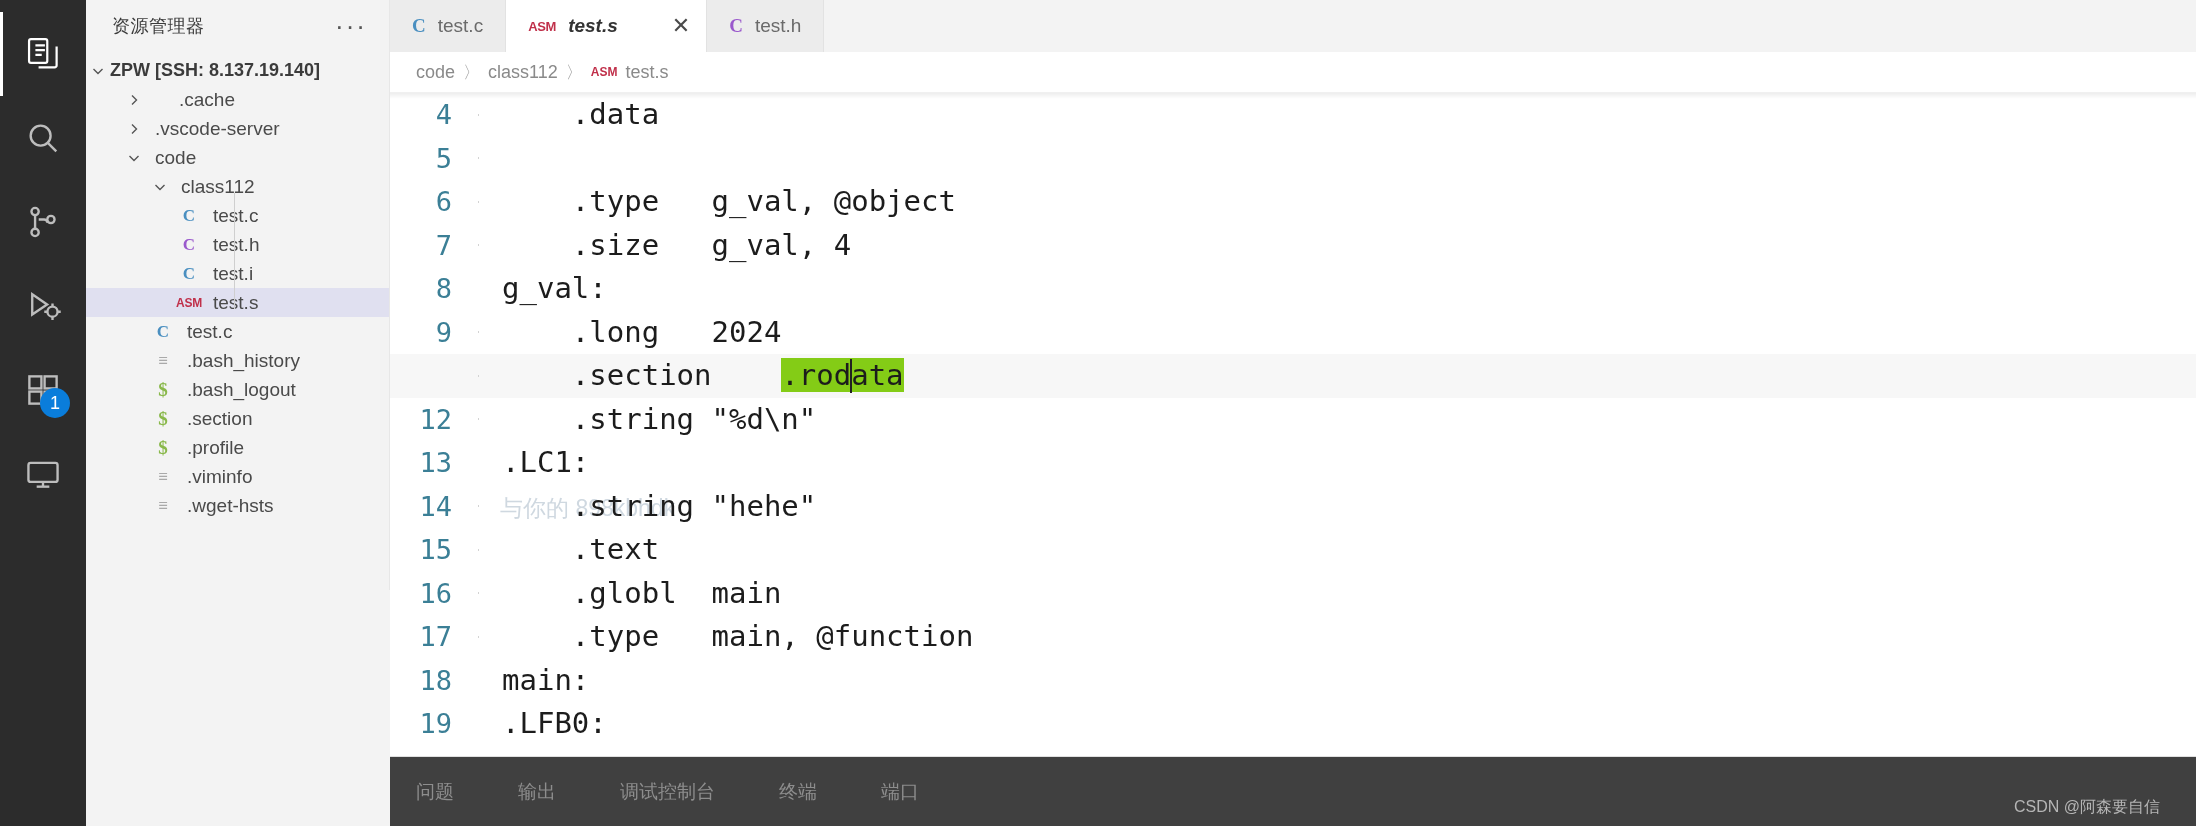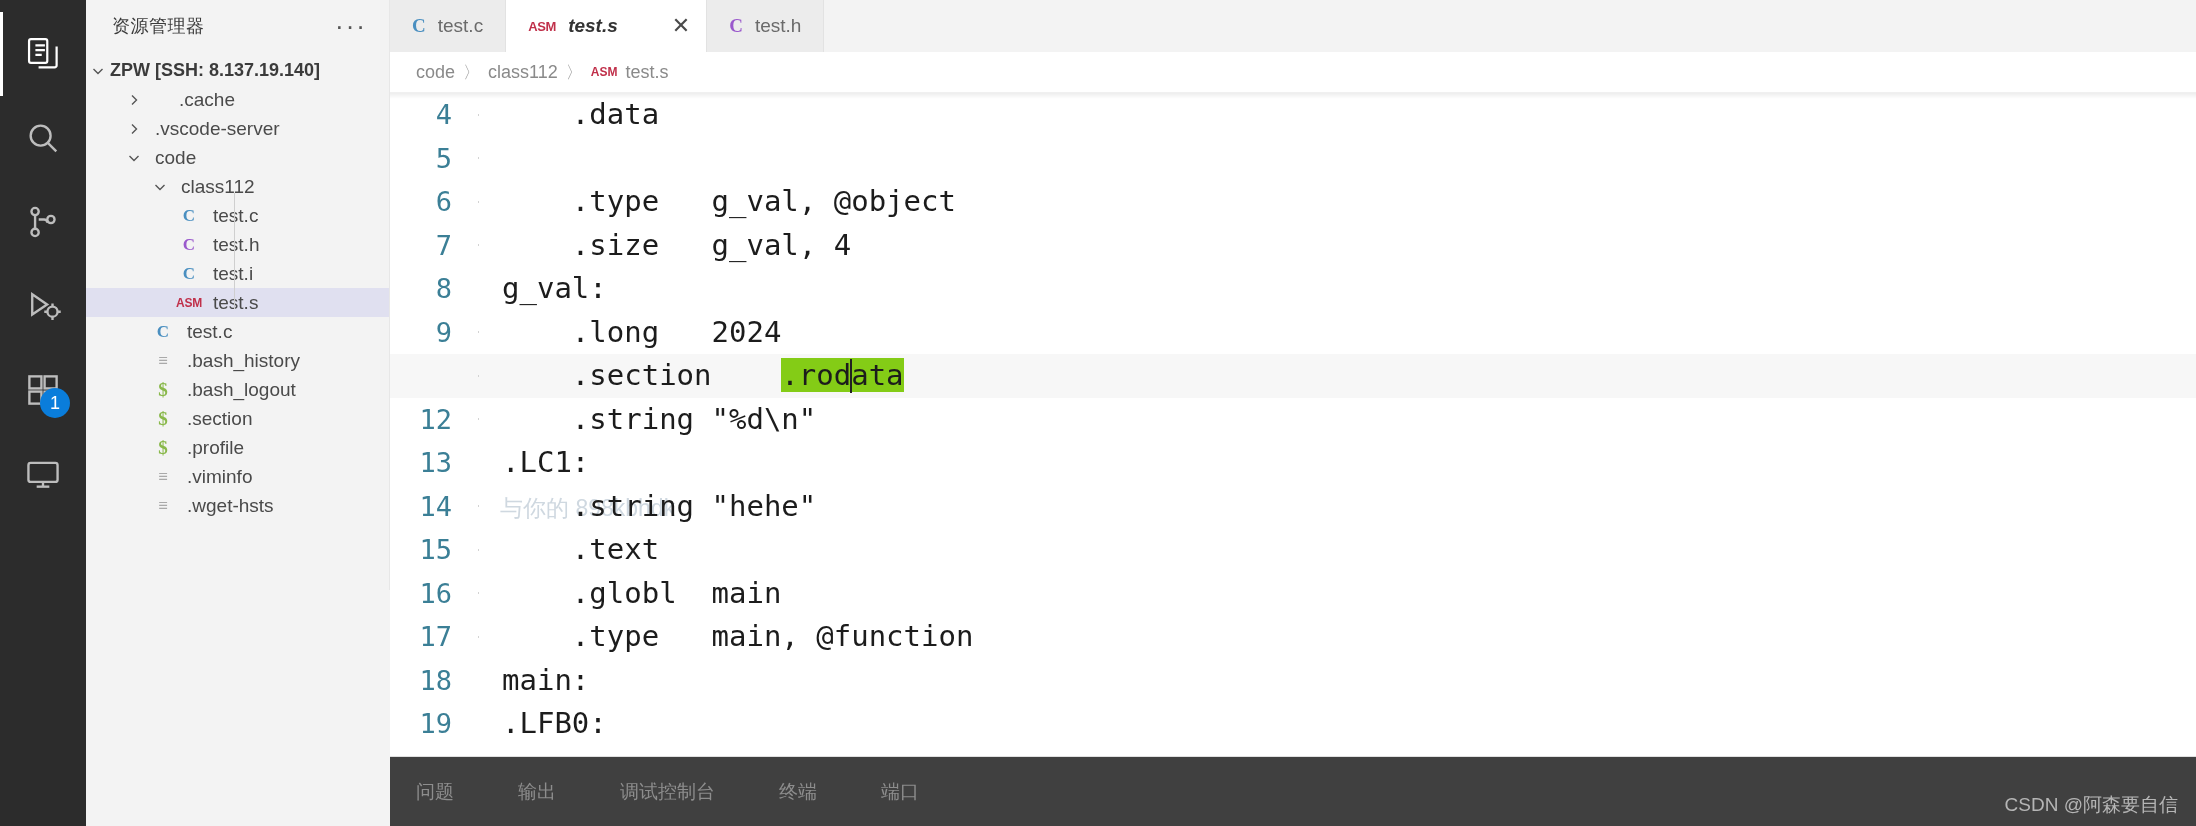--- a/index.html
+++ b/index.html
@@ -279,23 +279,23 @@
     position: relative;
   }
   .panel-tab {
     font-size: 19px;
     color: #8d8d8d;
     cursor: pointer;
     white-space: nowrap;
   }
   .csdn {
     position: absolute;
-    right: 18px;
+    right: 36px;
     bottom: 8px;
-    font-size: 19px;
+    font-size: 16px;
     color: #b5b5b5;
     white-space: nowrap;
   }
   .scroll-shadow {
     position: absolute;
     left: 0; right: 0; top: 0;
     height: 6px;
     background: linear-gradient(to bottom, rgba(0,0,0,.07), rgba(0,0,0,0));
     pointer-events: none;
   }

